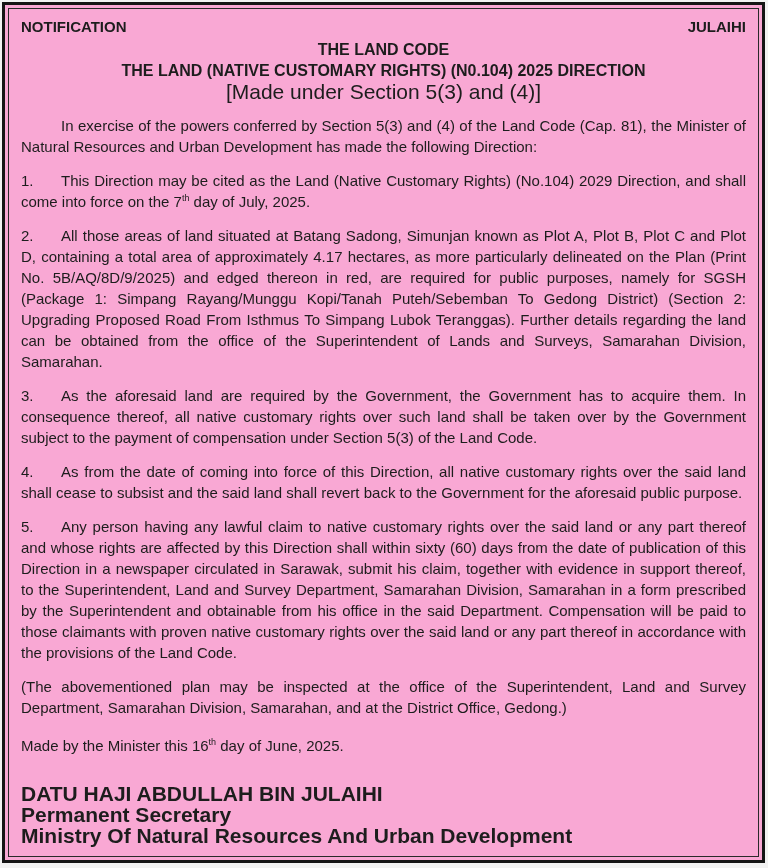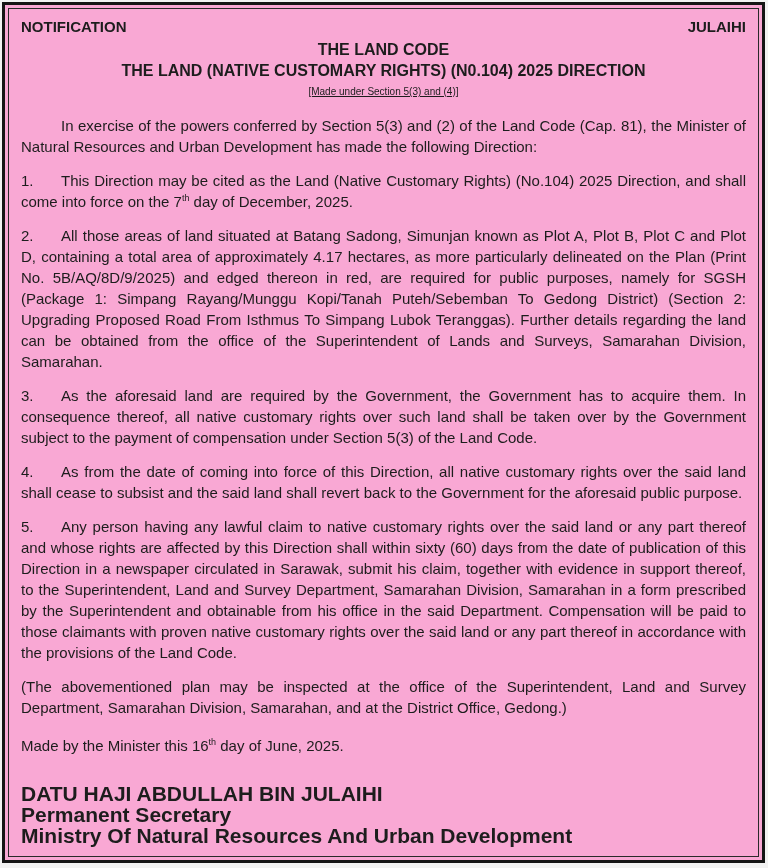--- a/index.html
+++ b/index.html
@@ -44,23 +44,22 @@
     text-align: center;
     margin-top: 3px;
   }
   .title-line {
     font-weight: bold;
     font-size: 16px;
     line-height: 21px;
   }
   .title-sub {
     font-weight: normal;
-    font-size: 10px;
+    font-size: 21px;
     line-height: 21px;
-    text-decoration: underline;
   }
   p {
     margin: 13px 0 0 0;
     font-size: 15px;
     line-height: 21px;
     text-align: justify;
   }
   .intro {
     text-indent: 40px;
   }
@@ -95,23 +94,23 @@
       <span>NOTIFICATION</span>
       <span>JULAIHI</span>
     </div>
 
     <div class="title-block">
       <div class="title-line">THE LAND CODE</div>
       <div class="title-line">THE LAND (NATIVE CUSTOMARY RIGHTS) (N0.104) 2025 DIRECTION</div>
       <div class="title-sub">[Made under Section 5(3) and (4)]</div>
     </div>
 
-    <p class="intro">In exercise of the powers conferred by Section 5(3) and (2) of the Land Code (Cap. 81), the Minister of Natural Resources and Urban Development has made the following Direction:</p>
+    <p class="intro">In exercise of the powers conferred by Section 5(3) and (4) of the Land Code (Cap. 81), the Minister of Natural Resources and Urban Development has made the following Direction:</p>
 
-    <p class="clause"><span class="clause-num">1.</span><span>This Direction may be cited as the Land (Native Customary Rights) (No.104) 2025 Direction, and shall come into force on the 7</span><sup>th</sup><span> day of December, 2025.</span></p>
+    <p class="clause"><span class="clause-num">1.</span><span>This Direction may be cited as the Land (Native Customary Rights) (No.104) 2029 Direction, and shall come into force on the 7</span><sup>th</sup><span> day of July, 2025.</span></p>
 
     <p class="clause"><span class="clause-num">2.</span><span>All those areas of land situated at Batang Sadong, Simunjan known as Plot A, Plot B, Plot C and Plot D, containing a total area of approximately 4.17 hectares, as more particularly delineated on the Plan (Print No. 5B/AQ/8D/9/2025) and edged thereon in red, are required for public purposes, namely for SGSH (Package 1: Simpang Rayang/Munggu Kopi/Tanah Puteh/Sebemban To Gedong District) (Section 2: Upgrading Proposed Road From Isthmus To Simpang Lubok Teranggas). Further details regarding the land can be obtained from the office of the Superintendent of Lands and Surveys, Samarahan Division, Samarahan.</span></p>
 
     <p class="clause"><span class="clause-num">3.</span><span>As the aforesaid land are required by the Government, the Government has to acquire them. In consequence thereof, all native customary rights over such land shall be taken over by the Government subject to the payment of compensation under Section 5(3) of the Land Code.</span></p>
 
     <p class="clause"><span class="clause-num">4.</span><span>As from the date of coming into force of this Direction, all native customary rights over the said land shall cease to subsist and the said land shall revert back to the Government for the aforesaid public purpose.</span></p>
 
     <p class="clause"><span class="clause-num">5.</span><span>Any person having any lawful claim to native customary rights over the said land or any part thereof and whose rights are affected by this Direction shall within sixty (60) days from the date of publication of this Direction in a newspaper circulated in Sarawak, submit his claim, together with evidence in support thereof, to the Superintendent, Land and Survey Department, Samarahan Division, Samarahan in a form prescribed by the Superintendent and obtainable from his office in the said Department. Compensation will be paid to those claimants with proven native customary rights over the said land or any part thereof in accordance with the provisions of the Land Code.</span></p>
 
     <p class="note">(The abovementioned plan may be inspected at  the office of the Superintendent, Land and Survey Department, Samarahan Division, Samarahan, and at the District Office, Gedong.)</p>

